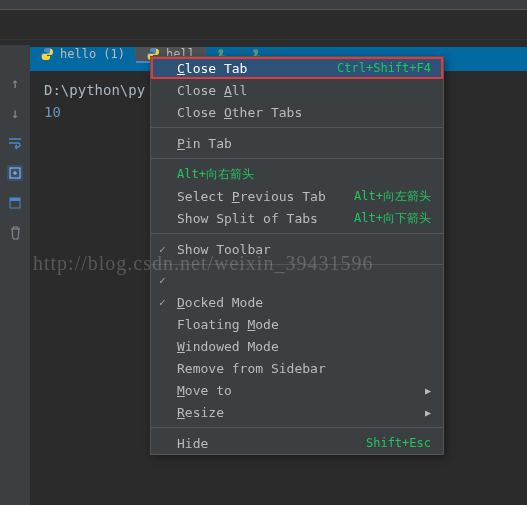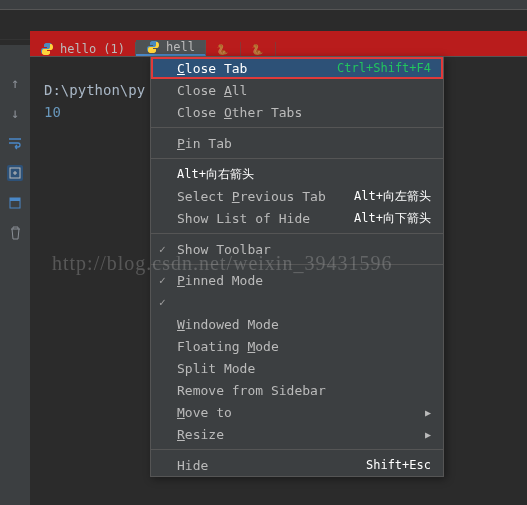--- a/index.html
+++ b/index.html
@@ -38,25 +38,25 @@
     color: #8a8f96;
     font-size: 14px;
     cursor: pointer;
   }
   .gutter-icon.active {
     background: #2d5177;
     border-radius: 2px;
   }
   .tab-bar {
     position: absolute;
-    top: 31px; left: 30px; right: 0;
+    top: 47px; left: 30px; right: 0;
     height: 26px;
-    background: #b91c1c;
+    background: #0369a1;
     display: flex;
-    align-items: flex-end;
+    align-items: flex-start;
     border-bottom: 1px solid #555;
   }
   .tab {
     display: flex; align-items: center;
     padding: 0 10px;
     gap: 6px;
     border-right: 1px solid #555;
     color: #bbb;
     cursor: pointer;
     font-size: 12px;
@@ -100,41 +100,41 @@
     cursor: pointer;
     position: relative;
     height: 22px;
   }
   .menu-item.highlight {
     outline: 2px solid #e03a3a;
     outline-offset: -2px;
     background: #2d5177;
     color: #fff;
   }
-  .menu-item .shortcut { color: #ffffff; font-size: 12px; }
+  .menu-item .shortcut { color: #22c55e; font-size: 12px; }
   .menu-item.highlight .shortcut { color: #22c55e; }
   .menu-sep {
     height: 1px;
     background: #555;
     margin: 4px 0;
   }
   .menu-item .check {
     position: absolute;
     left: 8px;
     color: #a0a0a0;
     font-size: 11px;
   }
   .menu-item .arrow {
     color: #bbb;
     font-size: 10px;
   }
   .menu-item .underline { text-decoration: underline; }
   .watermark {
     position: absolute;
-    top: 252px; left: 52px;
+    top: 252px; left: 33px;
     color: rgba(200,200,200,0.28);
     font-family: "SimSun", serif;
     font-size: 20px;
     letter-spacing: 1px;
     pointer-events: none;
   }
 </style>
 </head>
 <body>
 
@@ -217,44 +217,41 @@
     </div>
     <div class="menu-sep"></div>
     <div class="menu-item">
       <span class="shortcut">Alt+向右箭头</span>
     </div>
     <div class="menu-item">
       <span>Select <span class="underline">P</span>revious Tab</span>
       <span class="shortcut">Alt+向左箭头</span>
     </div>
     <div class="menu-item">
-      <span>Show List of Hide</span>
+      <span>Show Split of Tabs</span>
       <span class="shortcut">Alt+向下箭头</span>
     </div>
     <div class="menu-sep"></div>
     <div class="menu-item">
       <span class="check">✓</span>
       <span>Show Toolbar</span>
     </div>
     <div class="menu-sep"></div>
     <div class="menu-item">
       <span class="check">✓</span>
-      <span><span class="underline">P</span>inned Mode</span>
     </div>
     <div class="menu-item">
       <span class="check">✓</span>
+      <span><span class="underline">D</span>ocked Mode</span>
+    </div>
+    <div class="menu-item">
+      <span>Floating <span class="underline">M</span>ode</span>
     </div>
     <div class="menu-item">
       <span><span class="underline">W</span>indowed Mode</span>
-    </div>
-    <div class="menu-item">
-      <span>Floating <span class="underline">M</span>ode</span>
-    </div>
-    <div class="menu-item">
-      <span>Split Mode</span>
     </div>
     <div class="menu-item">
       <span>Remove from Sidebar</span>
     </div>
     <div class="menu-item">
       <span><span class="underline">M</span>ove to</span>
       <span class="arrow">▶</span>
     </div>
     <div class="menu-item">
       <span><span class="underline">R</span>esize</span>

